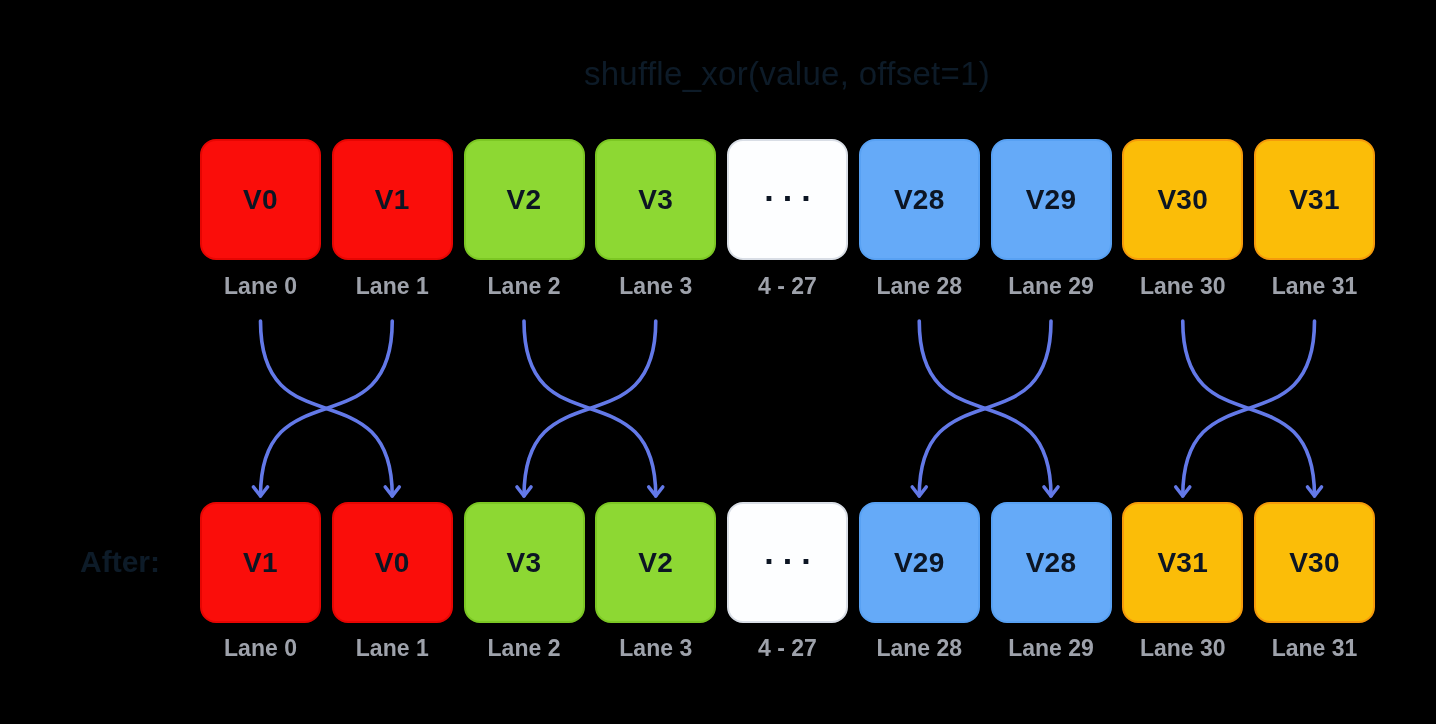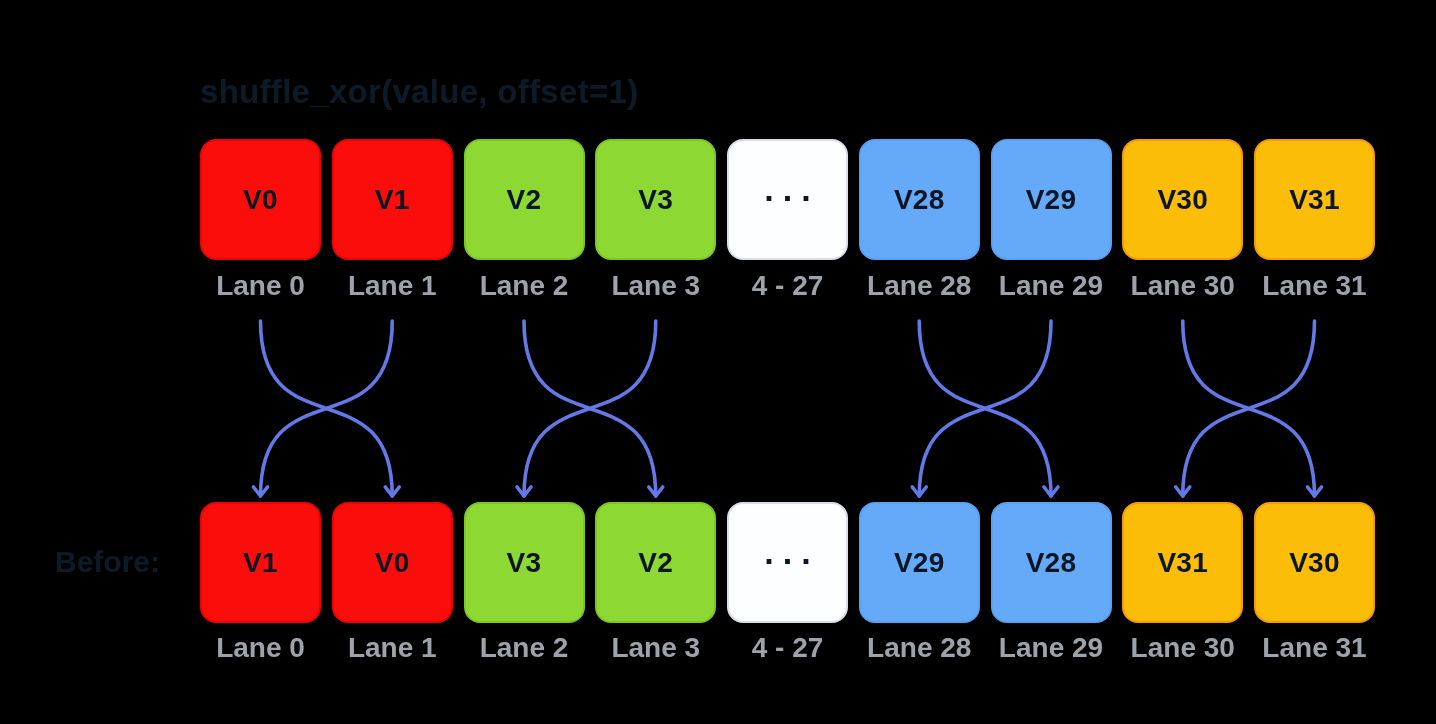--- a/index.html
+++ b/index.html
@@ -10,25 +10,26 @@
   .canvas {
     position: relative;
     width: 1436px;
     height: 724px;
     background: #000000;
     overflow: hidden;
     font-family: "Liberation Sans", sans-serif;
   }
   .title {
     position: absolute;
-    top: 72px;
+    top: 54px;
     left: 200px;
     width: 1174px;
+    text-align: center;
     font-size: 33px;
-    font-weight: 700;
+    font-weight: 400;
     letter-spacing: 0.3px;
     line-height: 40px;
   }
   .row-label {
     position: absolute;
     left: 0;
     width: 160px;
     text-align: right;
     font-size: 30px;
     font-weight: 700;
@@ -47,21 +48,21 @@
     align-items: center;
     justify-content: center;
     font-size: 28px;
     font-weight: 700;
     letter-spacing: 0.3px;
   }
   .lane {
     position: absolute;
     width: 121px;
     text-align: center;
-    font-size: 28px;
+    font-size: 23px;
     font-weight: 700;
     line-height: 28px;
   }
   .dots-text {
     display: inline-block;
     font-size: 34px;
     letter-spacing: 9px;
     text-indent: 9px;
     transform: translateY(-10px);
   }
@@ -72,21 +73,21 @@
     width: 1436px;
     height: 724px;
     pointer-events: none;
   }
 </style>
 </head>
 <body style="background: rgb(0, 0, 0);">
 
 <div class="canvas" style="background: rgb(0, 0, 0);">
   <div class="title" style="color: rgb(13, 27, 40);">shuffle_xor(value, offset=1)</div>
-  <div class="row-label after" style="color: rgb(13, 27, 40);">Before:</div>
+  <div class="row-label after" style="color: rgb(13, 27, 40);">After:</div>
   <svg class="arrows" id="arrows-svg">
       <defs>
         <marker id="ah" markerUnits="userSpaceOnUse" markerWidth="26" markerHeight="26" viewBox="-13 -13 26 26" refX="0" refY="0" orient="auto">
           <path d="M-9,-7 L0,0 L-9,7" fill="none" stroke="#6379E8" stroke-width="3.6" stroke-linecap="round" stroke-linejoin="round"></path>
         </marker>
       </defs>
       <path d="M 260.5 321 C 260.5 451, 392.25 366, 392.25 496" fill="none" stroke="#6379E8" stroke-width="3.6" stroke-linecap="round" marker-end="url(#ah)"></path>
       <path d="M 392.25 321 C 392.25 451, 260.5 366, 260.5 496" fill="none" stroke="#6379E8" stroke-width="3.6" stroke-linecap="round" marker-end="url(#ah)"></path>
       <path d="M 524 321 C 524 451, 655.75 366, 655.75 496" fill="none" stroke="#6379E8" stroke-width="3.6" stroke-linecap="round" marker-end="url(#ah)"></path>
       <path d="M 655.75 321 C 655.75 451, 524 366, 524 496" fill="none" stroke="#6379E8" stroke-width="3.6" stroke-linecap="round" marker-end="url(#ah)"></path>

